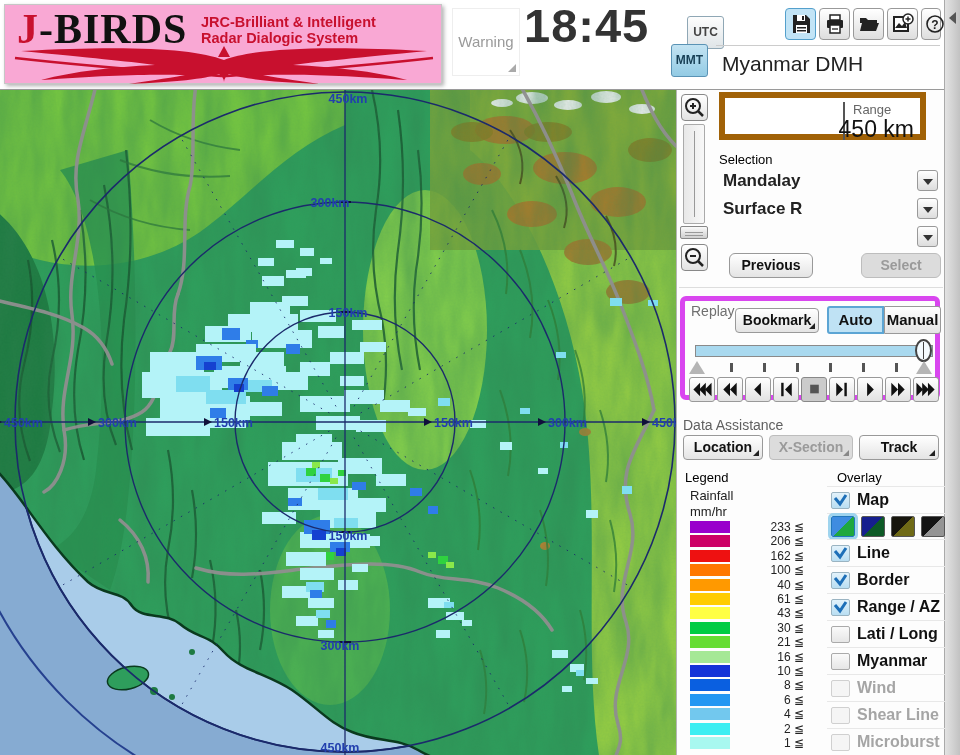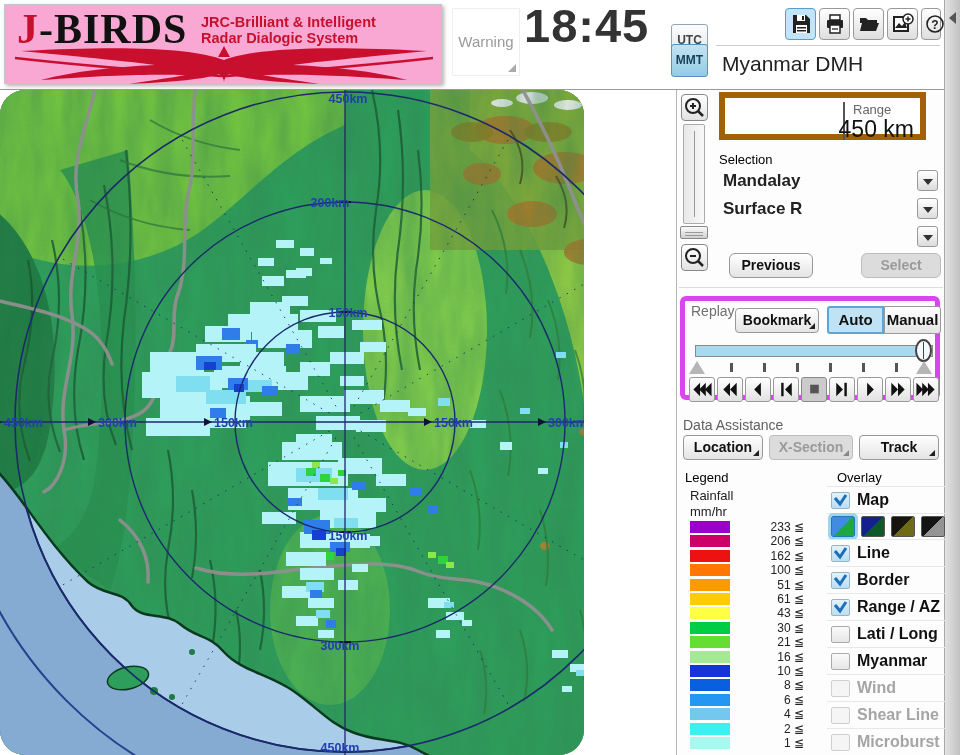--- a/index.html
+++ b/index.html
@@ -21,39 +21,39 @@
   #warning-btn { position:absolute; left:452px; top:8px; width:68px; height:68px; background:#fff;
                  border:1px solid #eee; color:#9a9a9a; font-size:15px; text-align:center; line-height:66px; }
   #warning-btn::after { content:""; position:absolute; right:3px; bottom:3px;
                  border-left:8px solid transparent; border-bottom:8px solid #aaa; }
   #clock-time { position:absolute; left:524px; top:-2px; font-size:47px; font-weight:600; color:#333; letter-spacing:1px;}
   #clock-date { position:absolute; left:519px; top:50px; font-size:26px; color:#333; }
 
   .tz-btn { position:absolute; left:671px; width:37px; height:33px; border:1px solid #8fa7b5; border-radius:3px;
             font-size:12px; font-weight:bold; text-align:center; line-height:31px; color:#444;
             background:linear-gradient(#fdfdfd,#dfe5e8); }
-  #tz-utc { top:24px; }
+  #tz-utc { top:16px;margin-left:16px; }
   #tz-mmt { top:44px; background:linear-gradient(#c3e3f2,#93cbe4); color:#173f55; border-color:#5a93b5; }
 
   .tool-btn { position:absolute; top:8px; width:31px; height:32px; border:1px solid #999; border-radius:4px;
               background:linear-gradient(#ffffff,#dedede); }
   .tool-btn.active { background:#c2e4f6; border-color:#54a0cc; }
   .tool-btn svg { position:absolute; left:4px; top:4px; }
   #hdr-divider { position:absolute; left:716px; top:45px; width:224px; height:1px; background:#ccc; }
   #station { position:absolute; left:722px; top:52px; font-size:21px; color:#222; }
 
   
   #collapse-strip { position:absolute; left:944px; top:0; width:16px; height:755px;
                     background:linear-gradient(90deg,#e3e3e3,#c2c2c2); border-left:1px solid #aaa; }
   #collapse-arrow { position:absolute; left:4px; top:12px; width:0; height:0;
                     border-top:6px solid transparent; border-bottom:6px solid transparent; border-right:7px solid #555; }
 
   
   #main { position:absolute; left:0; top:90px; width:944px; height:665px; }
-  #map-wrap { position:absolute; left:0; top:0; width:584px; height:665px; overflow:hidden; background:#737373;border-radius:25px; }
+  #map-wrap { position:absolute; left:0; top:0; width:676px; height:665px; overflow:hidden; background:#737373; }
 
   
   #panel { position:absolute; left:676px; top:0; width:268px; height:665px; background:#fdfdfd; border-left:1px solid #b5b5b5; }
   .sec-label { position:absolute; font-size:13px; color:#000000; }
 
   
   #zoomctl { position:absolute; left:1px; top:2px; width:32px; height:188px; }
   .zoom-btn { position:absolute; left:3px; width:27px; height:27px; border:1px solid #888; border-radius:4px;
               background:linear-gradient(#fff,#e2e2e2); }
   #zoom-track { position:absolute; left:5px; top:32px; width:22px; height:100px; background:linear-gradient(90deg,#e8e8e8,#f8f8f8);
@@ -613,21 +613,21 @@
           <div class="lg-row" style="top: 458.8px;">
             <div class="lg-sw" style="background: rgb(238, 17, 17);"></div>
             <div class="lg-val">162 ≦</div>
           </div>
           <div class="lg-row" style="top: 473.2px;">
             <div class="lg-sw" style="background: rgb(255, 119, 0);"></div>
             <div class="lg-val">100 ≦</div>
           </div>
           <div class="lg-row" style="top: 487.6px;">
             <div class="lg-sw" style="background: rgb(255, 153, 0);"></div>
-            <div class="lg-val">51 ≦</div>
+            <div class="lg-val">40 ≦</div>
           </div>
           <div class="lg-row" style="top: 502px;">
             <div class="lg-sw" style="background: rgb(255, 204, 0);"></div>
             <div class="lg-val">61 ≦</div>
           </div>
           <div class="lg-row" style="top: 516.4px;">
             <div class="lg-sw" style="background: rgb(255, 255, 68);"></div>
             <div class="lg-val">43 ≦</div>
           </div>
           <div class="lg-row" style="top: 530.8px;">

